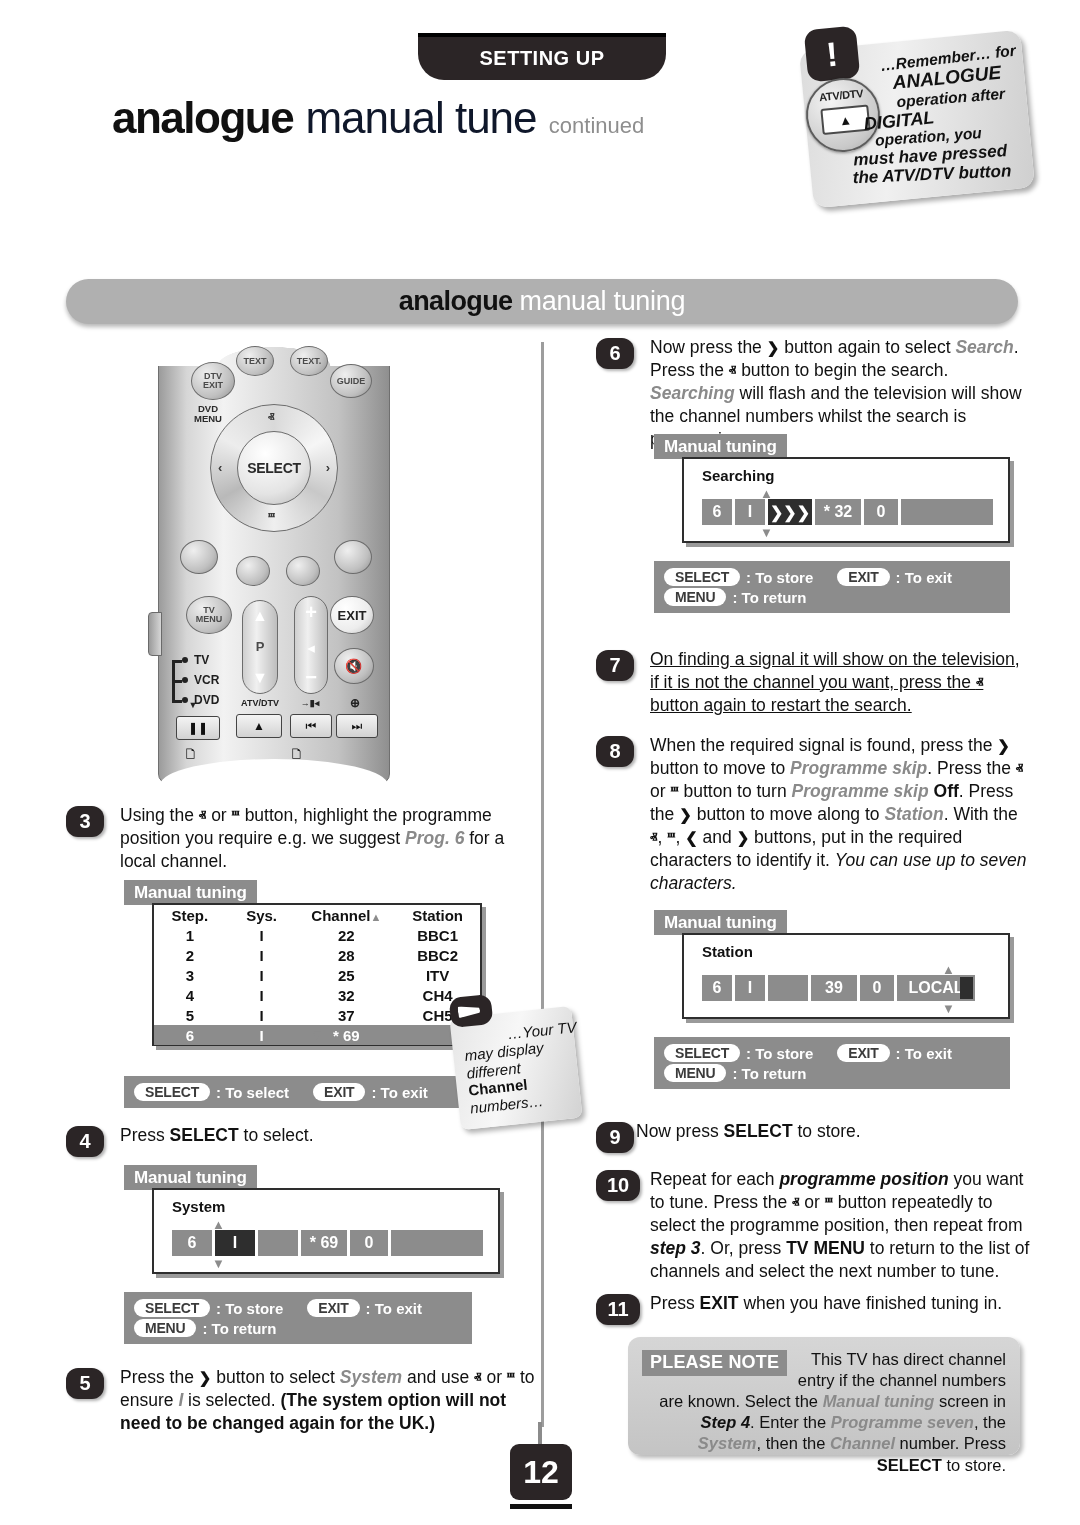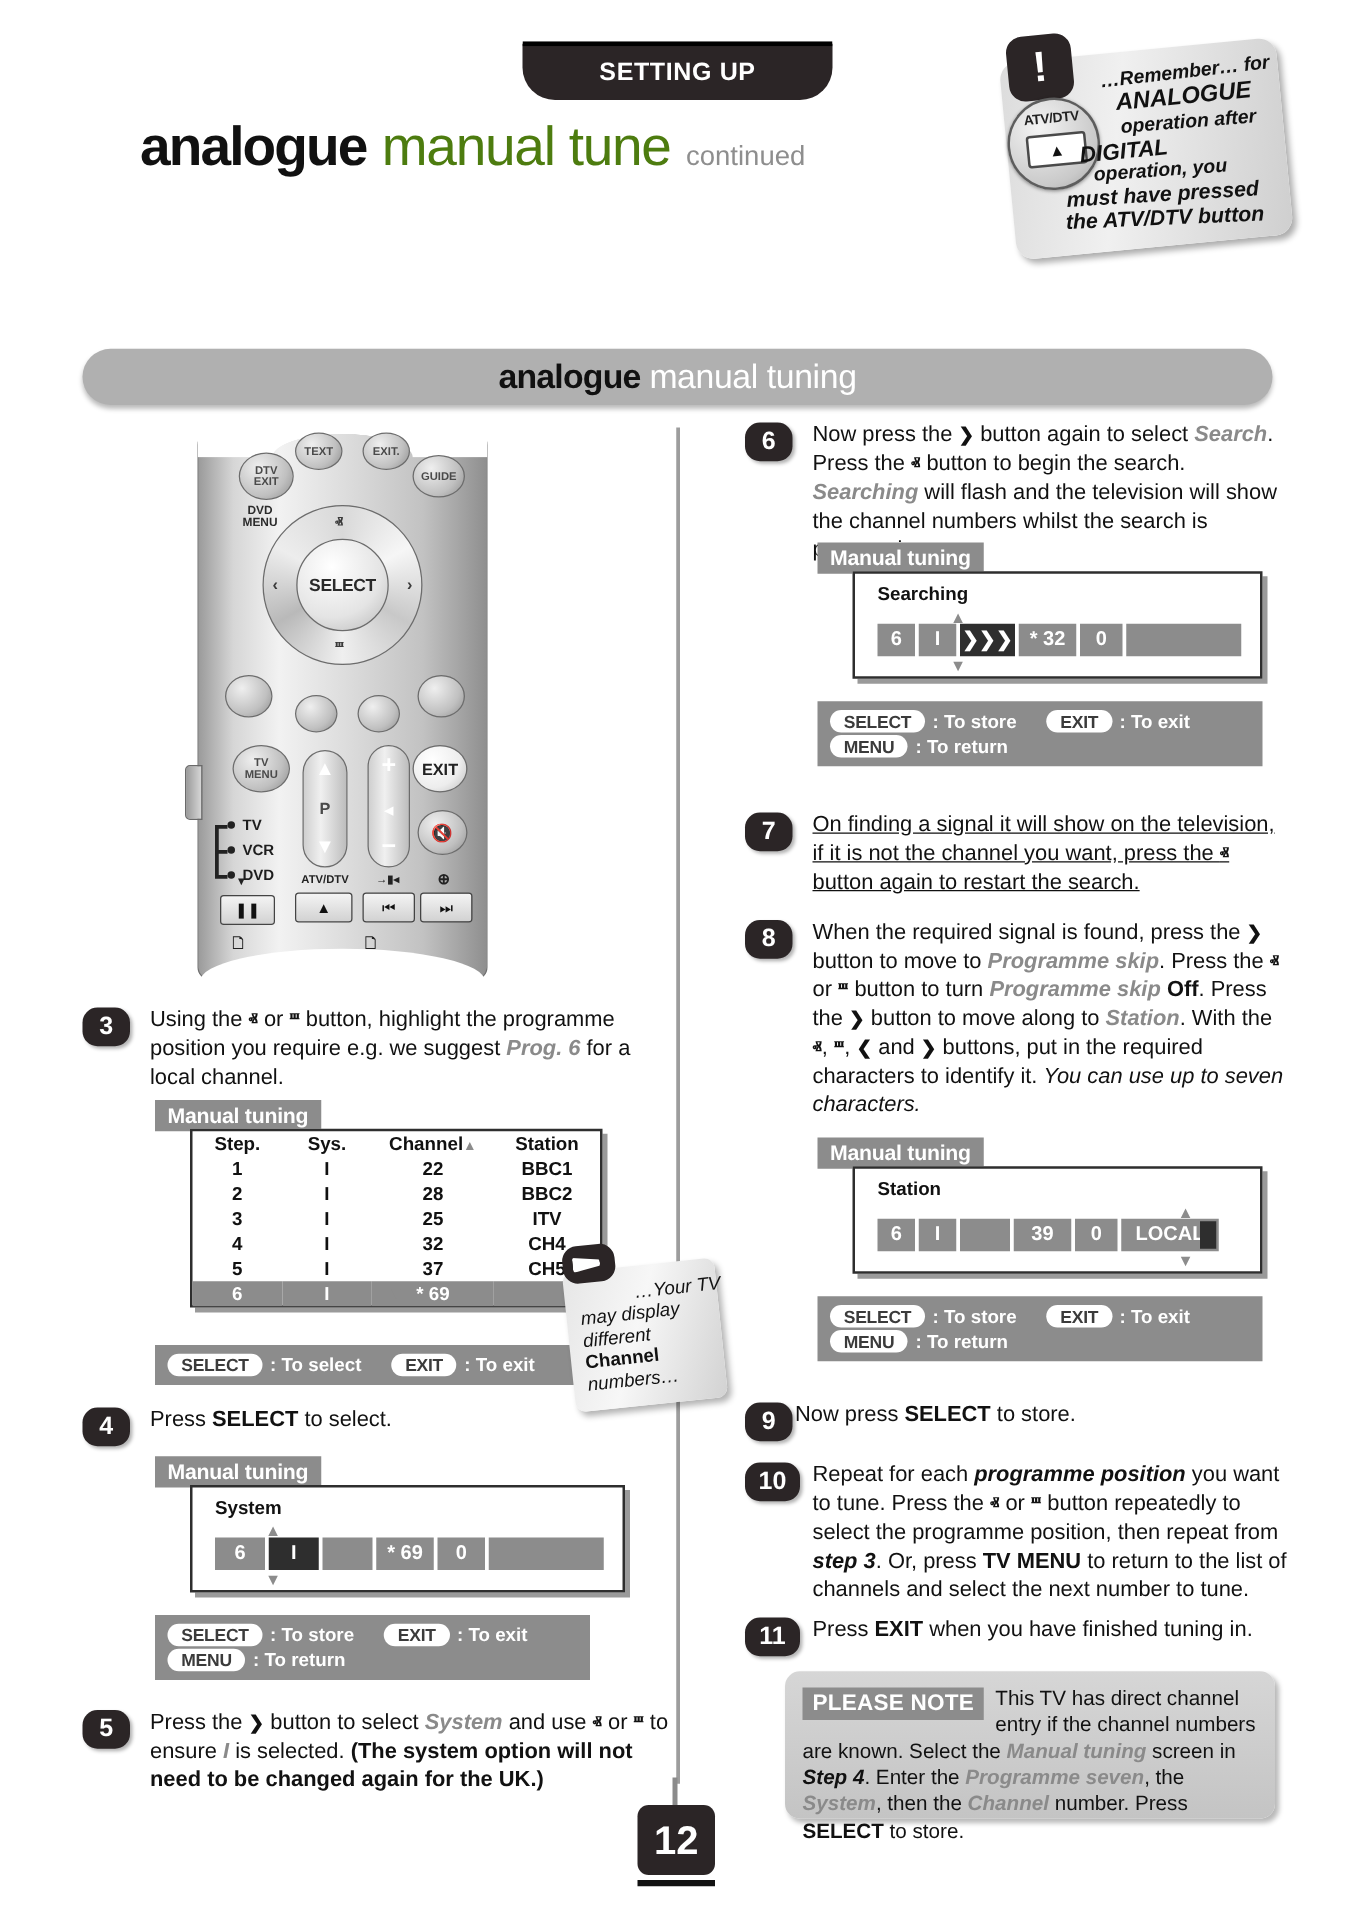--- a/index.html
+++ b/index.html
@@ -20,21 +20,21 @@
     border-top:4px solid #000;
     display:flex; align-items:center; justify-content:center;
     font-size:20px; font-weight:bold; letter-spacing:.5px;
   }
   #page-title {
     position:absolute; left:112px; top:96px;
     font-size:44px; line-height:1;
     white-space:nowrap;
   }
   #page-title .bold { font-weight:bold; color:#111; letter-spacing:-1.5px; }
-  #page-title .reg  { font-weight:normal; color:#4d7c0f; letter-spacing:-1px; }
+  #page-title .reg  { font-weight:normal; color:#0f172a; letter-spacing:-1px; }
   #page-title .cont { font-size:22px; color:#8e8e8e; font-weight:normal; letter-spacing:0; }
 
   
   #remember-note {
     position:absolute; left:806px; top:40px; width:222px; height:158px;
     background:linear-gradient(100deg,#dcdcdc 0%,#f0f0f0 40%,#cfcfcf 100%);
     border-radius:14px;
     transform:rotate(-5.5deg);
     box-shadow:3px 4px 5px rgba(0,0,0,.33);
   }
@@ -266,21 +266,21 @@
     clip-path:polygon(0 0,100% 30%,100% 70%,0 100%);
   }
 
   
   #please-note {
     position:absolute; left:628px; top:1337px; width:392px; height:118px;
     background:linear-gradient(#d6d6d6,#c4c4c4);
     border-radius:12px;
     box-shadow:3px 3px 4px rgba(0,0,0,.28);
     padding:12px 14px 10px 14px;
-    font-size:16.5px; line-height:1.28; color:#111;
+    font-size:16.5px; line-height:1.28; color:#111;text-align:right;
   }
   #please-note-badge {
     float:left; background:#8c8c8c; color:#fff;
     font-size:18px; font-weight:bold; padding:1px 8px 2px 8px; margin:1px 9px 0 0;
     letter-spacing:.2px;
   }
   #please-note i { font-style:italic; color:#8a8a8a; font-weight:bold;}
   #please-note b { font-weight:bold; }
   #please-note bi { font-weight:bold; font-style:italic; }
 
@@ -329,21 +329,21 @@
 <div id="col-divider"></div>
 
 <div id="remote">
   <div class="remote-body"></div>
   <div class="remote-wave-top"></div>
 
   <div class="btn-round" style="left:78px;top:4px;width:38px;height:30px;">
     <span>TEXT</span>
   </div>
   <div class="btn-round" style="left:132px;top:4px;width:38px;height:30px;">
-    <span>EXIT.</span>
+    <span>TEXT.</span>
   </div>
   <div class="btn-round" style="left:33px;top:20px;width:44px;height:38px;white-space:pre;">
     <span>DTV
 EXIT</span>
   </div>
   <div class="btn-round" style="left:172px;top:22px;width:42px;height:34px;">
     <span>GUIDE</span>
   </div>
   <div class="lbl-plain" style="left:22px;top:62px;width:56px;">
     <span>DVD</span><br>

